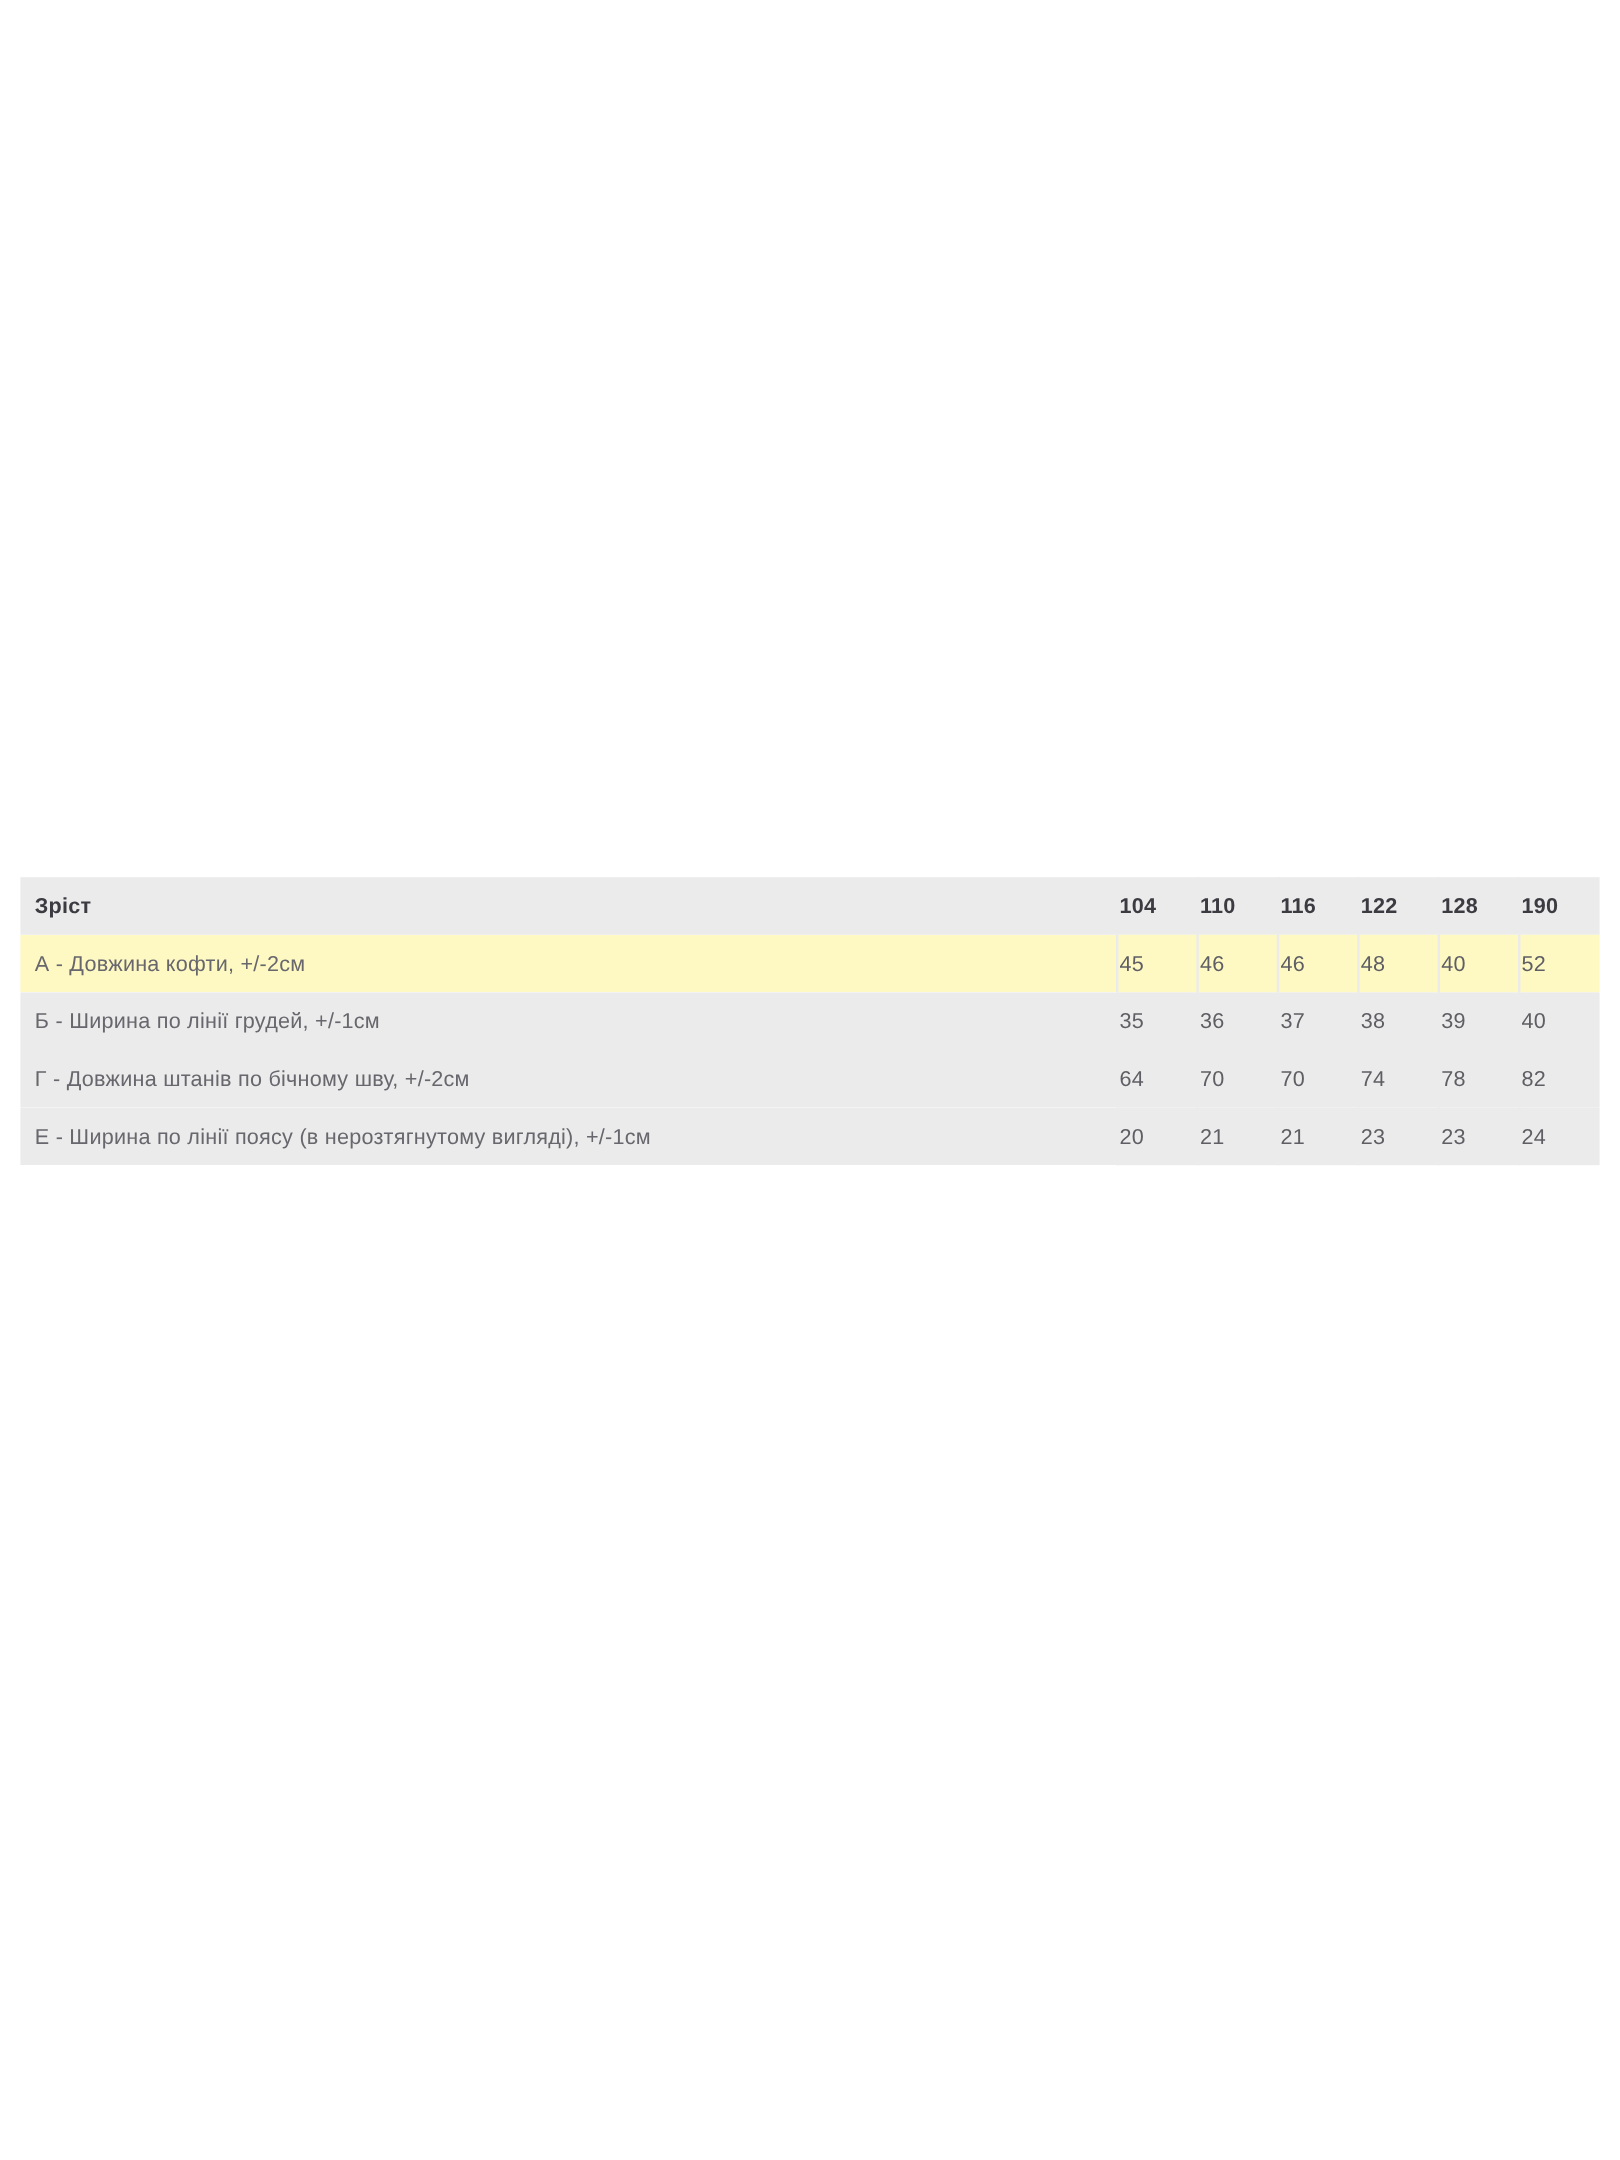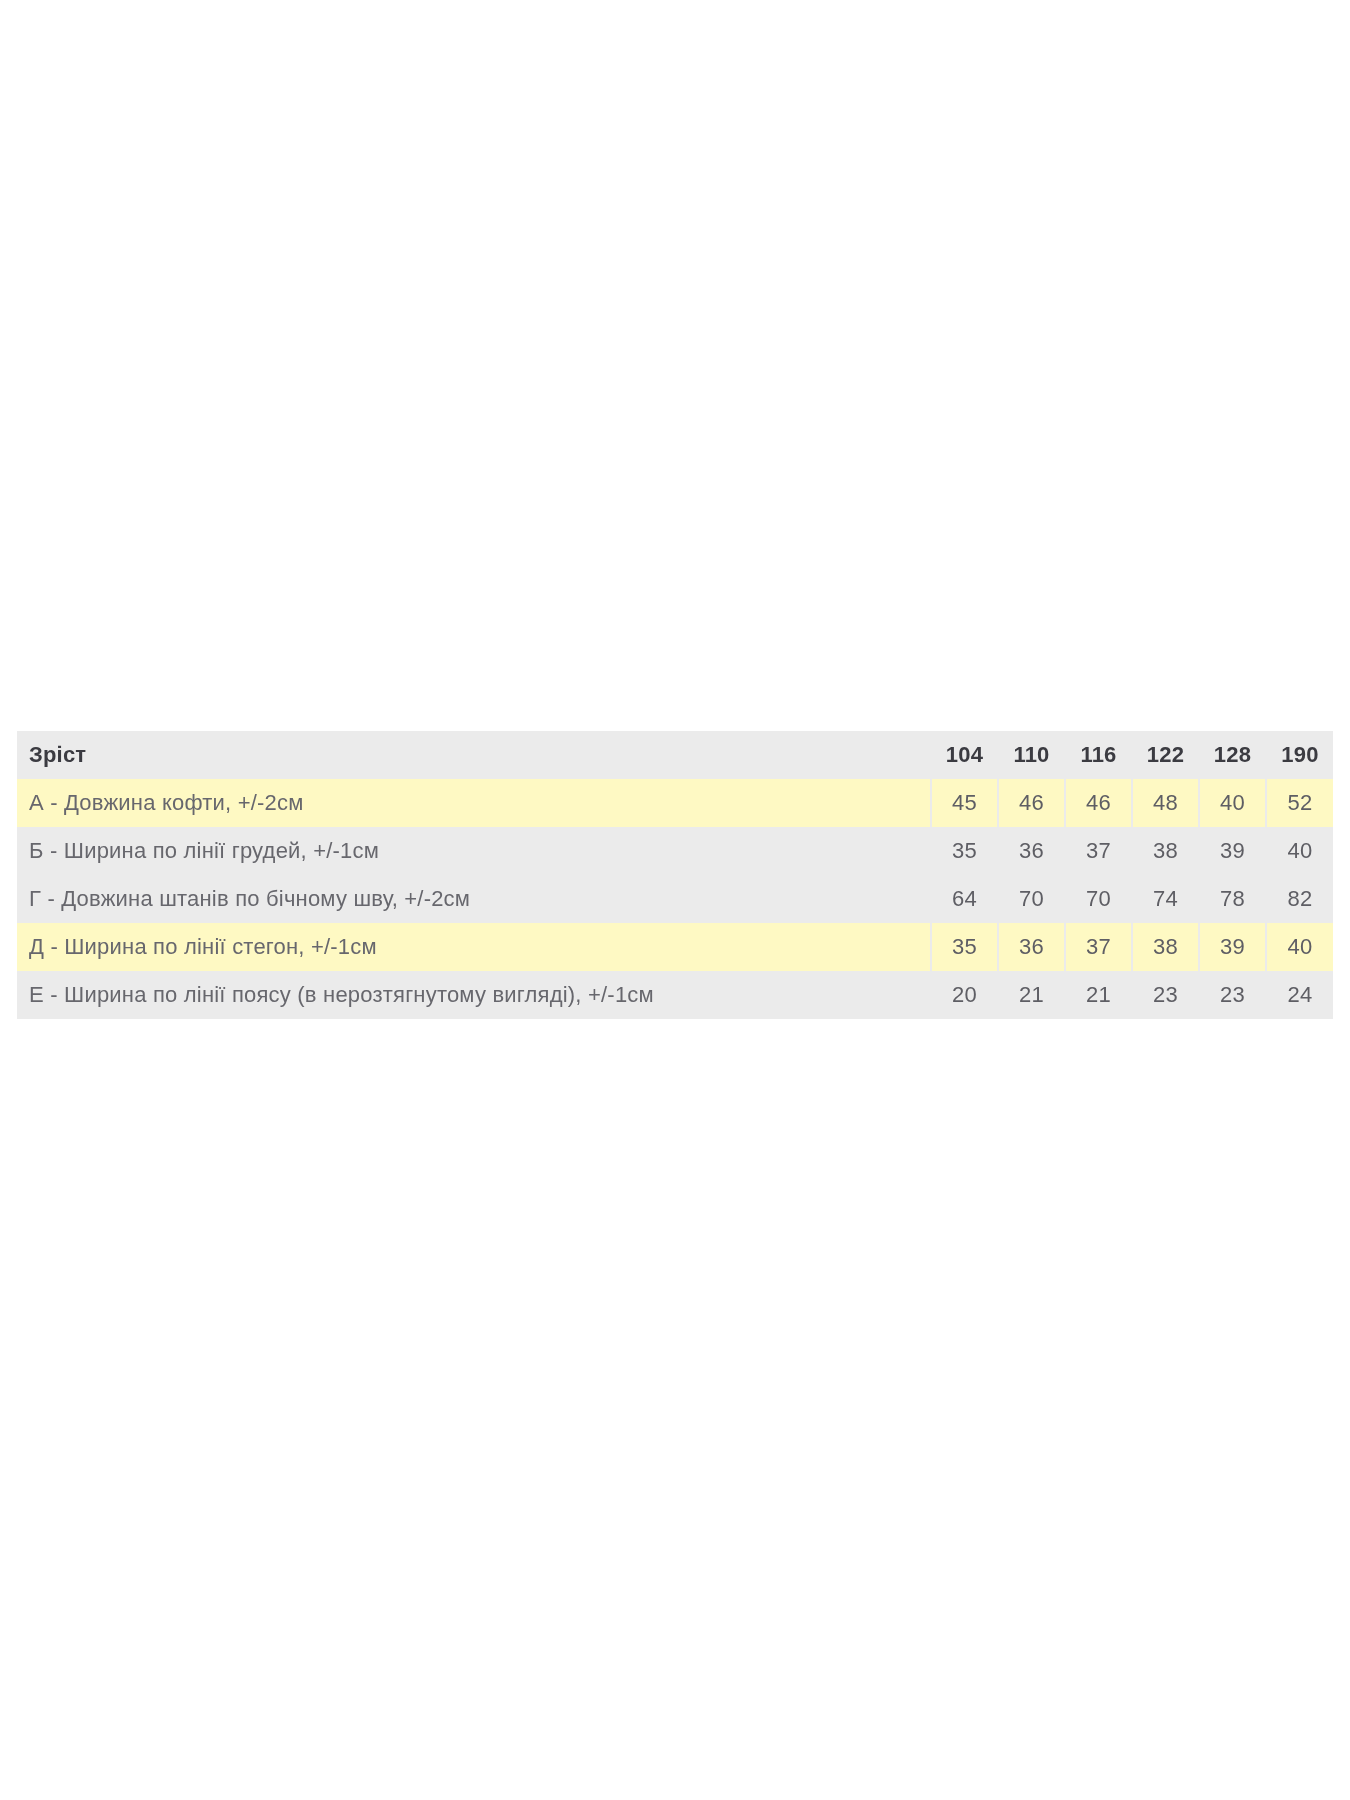--- a/index.html
+++ b/index.html
@@ -18,39 +18,39 @@
   .size-chart-wrap {
     position: absolute;
     left: 17px;
     top: 731px;
     width: 1316px;
   }
   table.size-chart {
     width: 100%;
     border-collapse: collapse;
     table-layout: fixed;
-    font-size: 22px;
+    font-size: 18px;
     letter-spacing: 0.2px;
   }
   table.size-chart tr {
     height: 48px;
   }
   
   table.size-chart tr.row-gray { background: #ebebeb; }
   table.size-chart tr.row-white { background: #fef9c3; }
 
   td.label-cell {
     padding-left: 12px;
     color: #67676d;
     text-align: left;
     white-space: nowrap;
     overflow: hidden;
   }
   td.value-cell {
-    text-align: center;
+    text-align: left;
     color: #5e5e64;
     border-left: 2px solid #ebebeb;
   }
   tr.header-row td.label-cell,
   tr.header-row td.value-cell {
     color: #3b3b41;
     font-weight: 700;
   }
 </style>
 </head>
@@ -102,29 +102,20 @@
       <tr class="row-gray">
         <td class="label-cell">Г - Довжина штанів по бічному шву, +/-2см</td>
         <td class="value-cell">64</td>
         <td class="value-cell">70</td>
         <td class="value-cell">70</td>
         <td class="value-cell">74</td>
         <td class="value-cell">78</td>
         <td class="value-cell">82</td>
       </tr>
 
-      <tr class="row-white">
-        <td class="label-cell">Д - Ширина по лінії стегон, +/-1см</td>
-        <td class="value-cell">35</td>
-        <td class="value-cell">36</td>
-        <td class="value-cell">37</td>
-        <td class="value-cell">38</td>
-        <td class="value-cell">39</td>
-        <td class="value-cell">40</td>
-      </tr>
 
       <tr class="row-gray">
         <td class="label-cell">Е - Ширина по лінії поясу (в нерозтягнутому вигляді), +/-1см</td>
         <td class="value-cell">20</td>
         <td class="value-cell">21</td>
         <td class="value-cell">21</td>
         <td class="value-cell">23</td>
         <td class="value-cell">23</td>
         <td class="value-cell">24</td>
       </tr>

